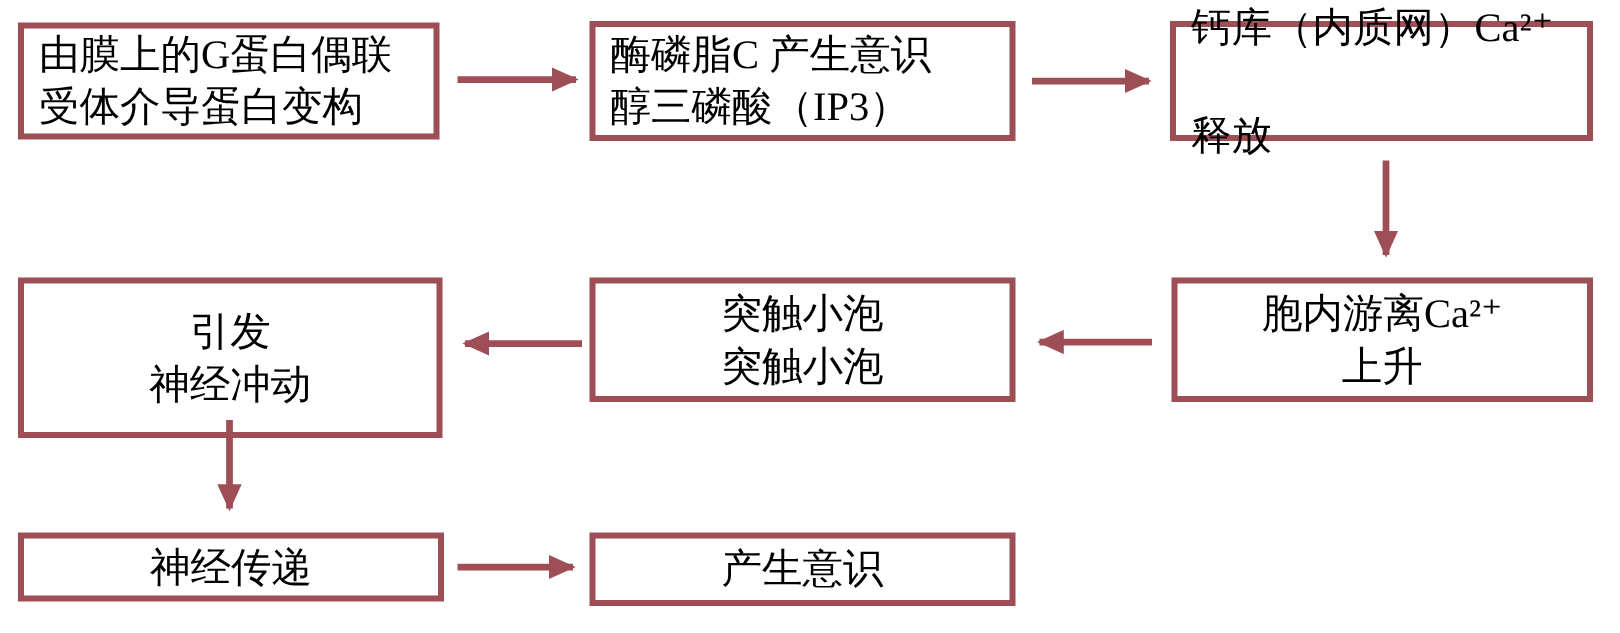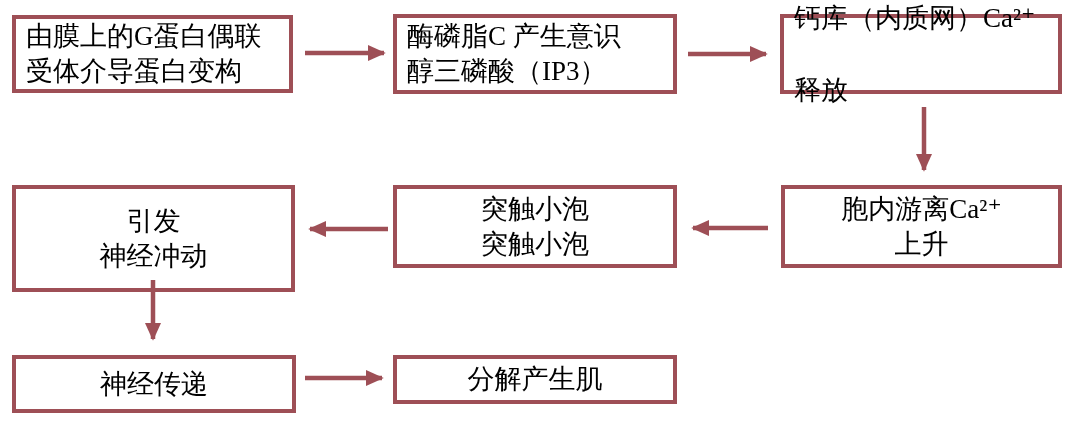--- a/index.html
+++ b/index.html
@@ -65,26 +65,26 @@
   <div class="node align-center" style="left:393px; top:185px; width:284px; height:83px;">
     <div class="line">突触小泡</div>
     <div class="line">突触小泡</div>
   </div>
 
   <div class="node align-center" style="left:12px; top:185px; width:283px; height:107px;">
     <div class="line">引发</div>
     <div class="line">神经冲动</div>
   </div>
 
-  <div class="node align-center" style="left:12px; top:355px; width:284px; height:58px;">
+  <div class="node align-center" style="left:12px; top:355px; width:284px; height:46px;">
     <div class="line">神经传递</div>
   </div>
 
   <div class="node align-center" style="left:393px; top:355px; width:284px; height:49px;">
-    <div class="line">分解产生肌</div>
+    <div class="line">产生意识</div>
   </div>
 
   <svg class="edges" viewBox="0 0 1080 422">
     <defs>
       <marker id="arrowhead" markerWidth="4" markerHeight="3.6" refX="3.6" refY="1.8" orient="auto">
         <path d="M0,0 L4,1.8 L0,3.6 Z"></path>
       </marker>
     </defs>
     <line x1="305" y1="53" x2="384" y2="53" marker-end="url(#arrowhead)"></line>
     <line x1="688" y1="54" x2="766" y2="54" marker-end="url(#arrowhead)"></line>

